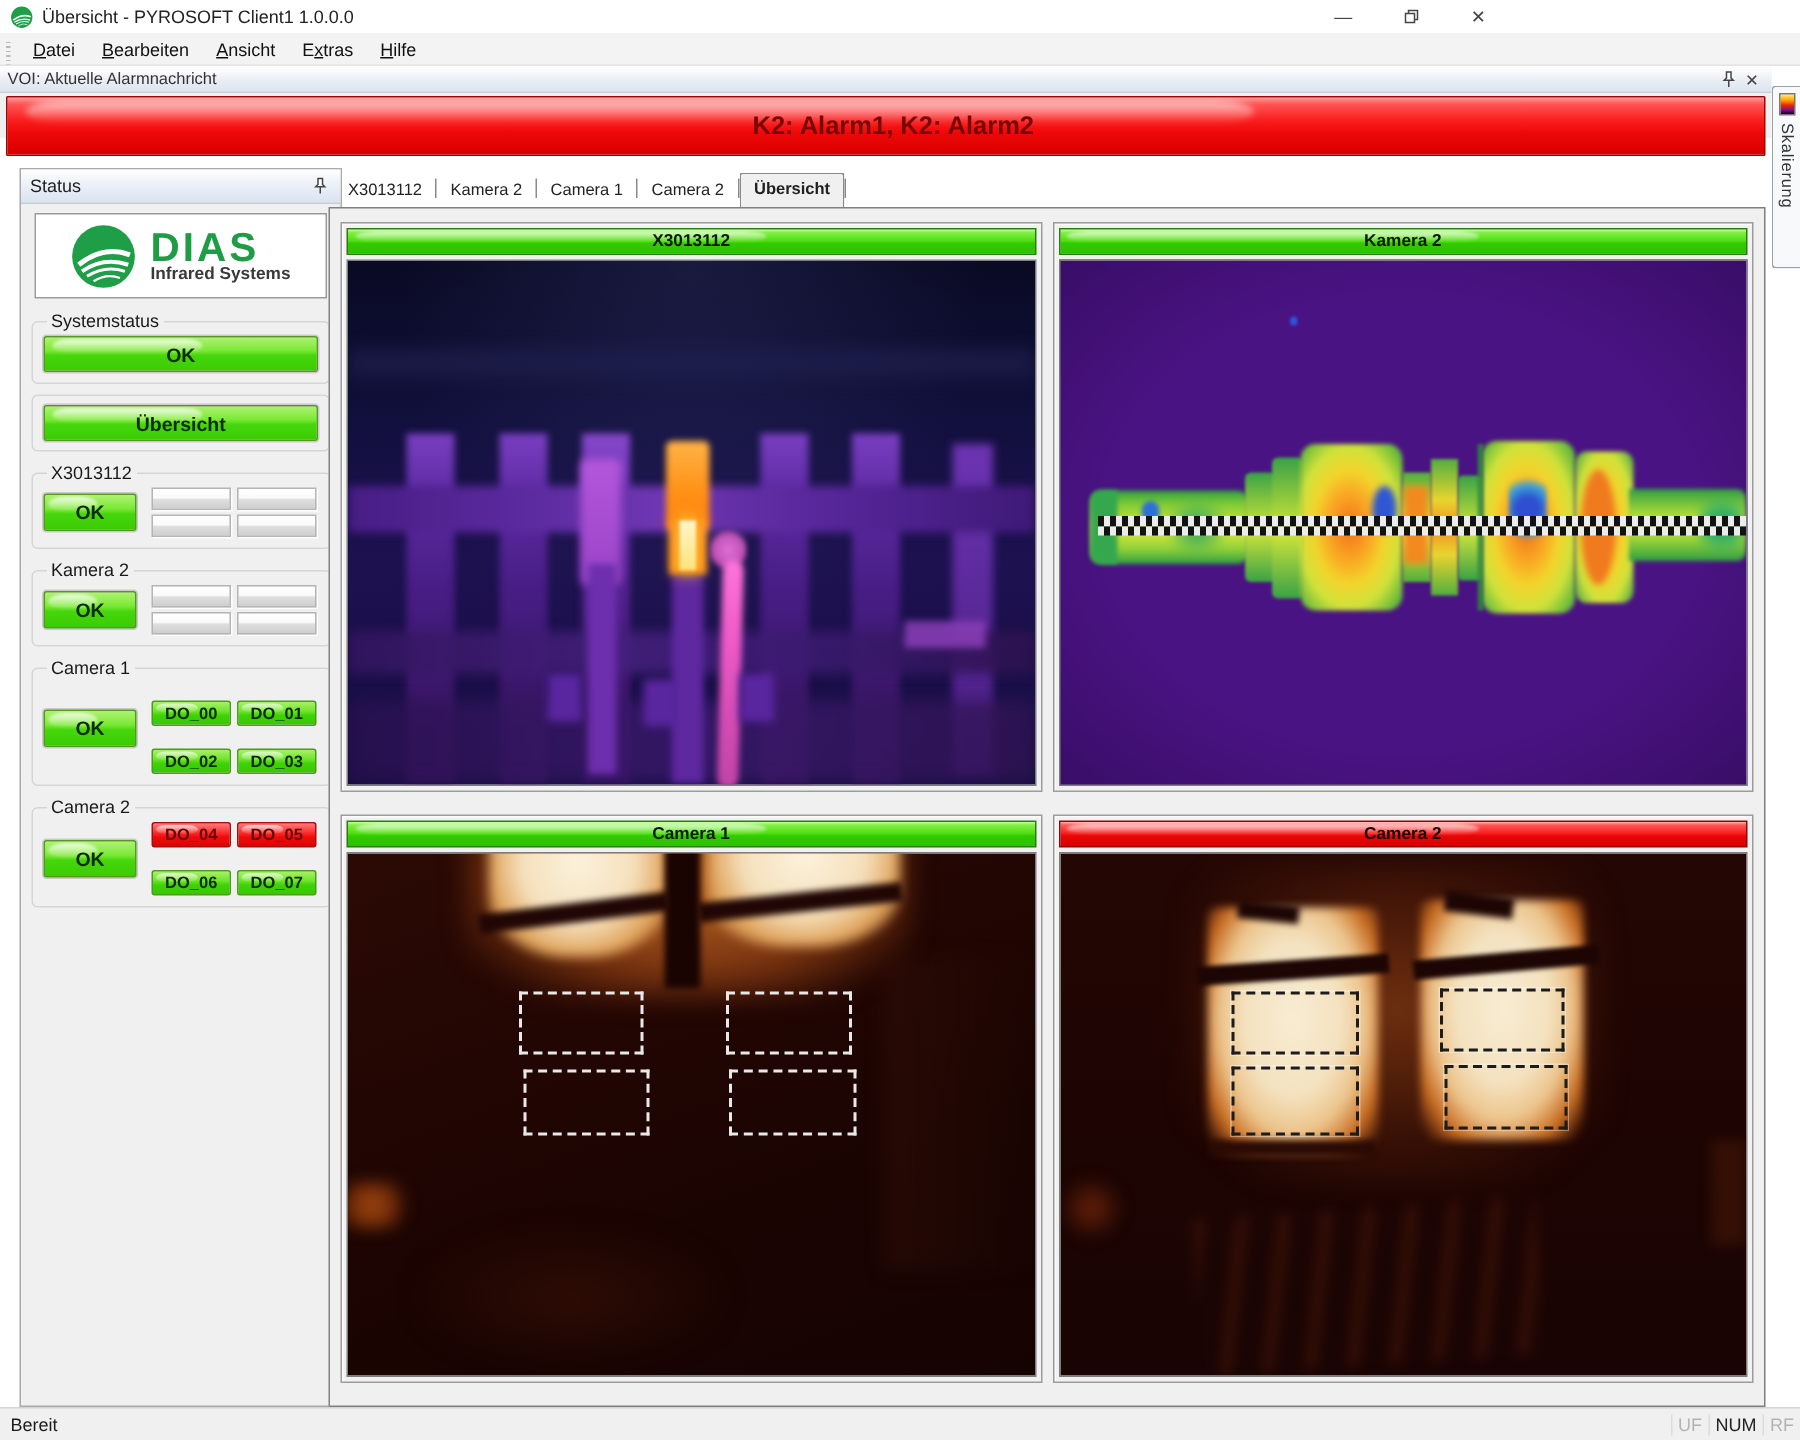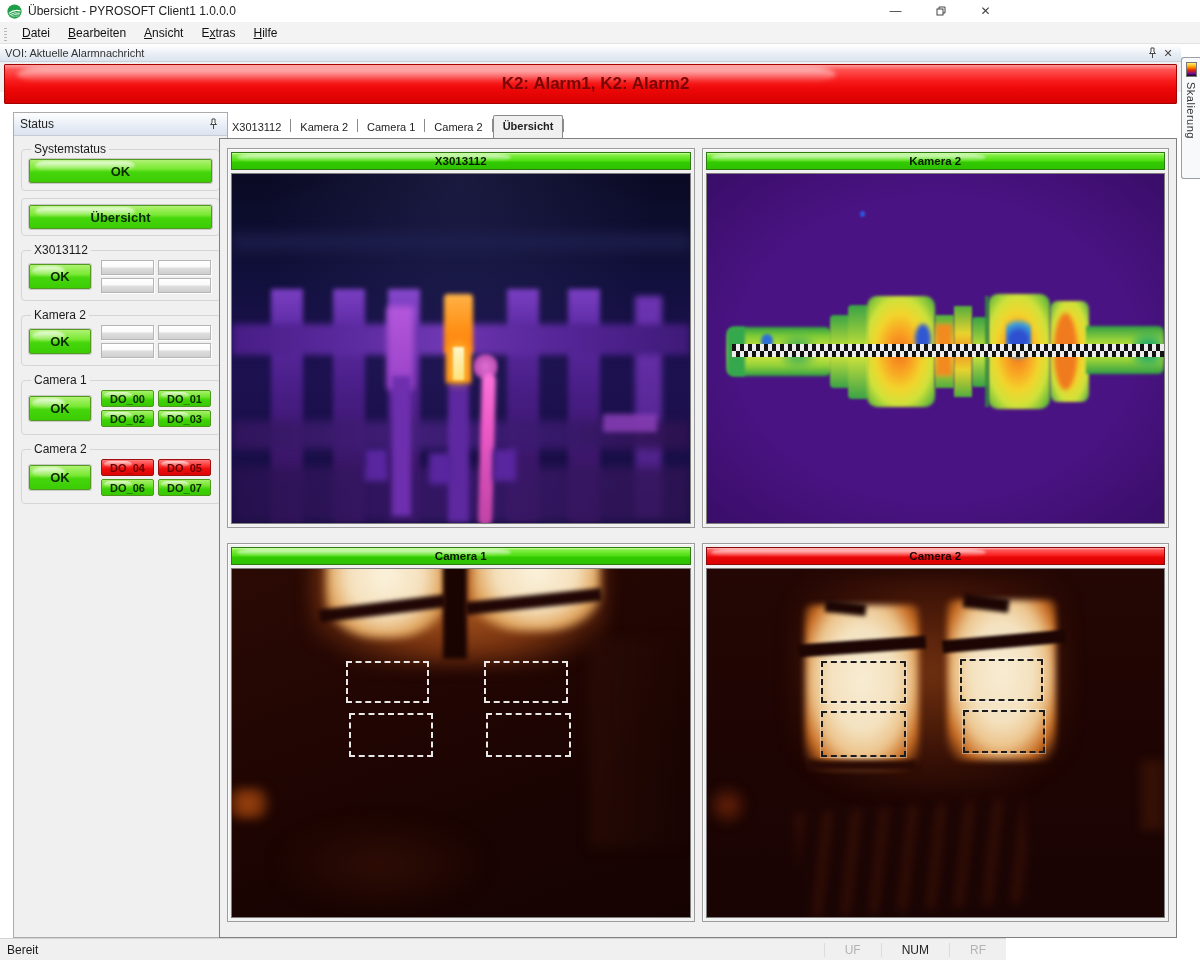--- a/index.html
+++ b/index.html
@@ -80,21 +80,21 @@
   .dgrid { display:grid; grid-template-columns:53px 53px; gap:3px 4px; margin-left:auto; margin-right:2px; }
   .ebox { width:53px; height:15px; border:1px solid #b5b5b5;
     background:linear-gradient(180deg,#ffffff 0%,#fafafa 45%,#dedede 55%,#cfcfcf 100%);
     box-shadow:1px 1px 0 rgba(255,255,255,.9); }
   .dbtn { position:relative; width:53px; height:17px; display:flex; align-items:center; justify-content:center;
     font-size:11px; font-weight:bold; border-radius:2px; overflow:hidden; }
   .dbtn::before { content:''; position:absolute; left:4%; top:1px; width:55%; height:40%;
     background:linear-gradient(180deg,rgba(255,255,255,.7),rgba(255,255,255,.05)); border-radius:12px/5px; }
   .dbtn span { position:relative; }
   .d-ok { color:#0a2a00; border:1px solid #4d9a1c;
-    background:linear-gradient(180deg,#a8f06a 0%,#6fe52c 40%,#3fd206 60%,#38c802 100%); }
+    background:linear-gradient(180deg,#a8f06a 0%,#6fe52c 40%,#3fd206 60%,#38c802 100%);margin-top:12px; }
   .d-alarm { color:#6a0000; border:1px solid #a01010;
     background:linear-gradient(180deg,#ff7a7a 0%,#fa3030 40%,#ee0c0c 60%,#dd0404 100%);justify-content:center; }
 
   
   .main { position:absolute; left:219px; top:112px; width:958px; height:826px; }
   .tabbar { height:26px; display:flex; align-items:flex-end; padding-left:4px; }
   .tab { font-size:11px; color:#222; padding:4px 9px 5px 9px; position:relative; }
   .tabsep { width:1px; height:13px; background:#8a8a8a; margin-bottom:6px; }
   .tab.t-true { font-weight:bold; background:#f0f0f0; border:1px solid #8a8a8a; border-bottom:none;
     top:1px; padding-bottom:7px; border-radius:2px 2px 0 0; }
@@ -124,24 +124,24 @@
   
   .img-bus { background:
       radial-gradient(ellipse at 50% 0%, rgba(45,45,95,.45), rgba(0,0,0,0) 60%),
       linear-gradient(180deg,#0a0a24 0%,#0e0e33 20%,#12103e 32%,#191049 45%,#1d1150 58%,#1a0f4a 75%,#150d40 100%); }
   .img-crank { background:
       radial-gradient(ellipse at 50% 50%, rgba(0,0,0,0) 60%, rgba(18,0,40,.3) 100%), #4a1383; }
   .img-room1 { background:linear-gradient(160deg,#2b0a04 0%,#220603 35%,#1a0402 65%,#150302 100%); }
   .img-room2 { background:linear-gradient(180deg,#240704 0%,#1e0503 45%,#190403 100%); }
 
   
-  .statusbar { position:absolute; left:0; top:938px; width:1006px; height:22px; background:#f0f0f0;
+  .statusbar { position:absolute; left:0; top:938px; width:1200px; height:22px; background:#f0f0f0;
     border-top:1px solid #d4d4d4; display:flex; align-items:center; font-size:12px; }
   .sbmsg { padding-left:7px; color:#1a1a1a; flex:1; }
-  .sbind { padding:0 20px; border-left:1px solid #dcdcdc; }
+  .sbind { padding:0 4px; border-left:1px solid #dcdcdc; }
   .i-false { color:#b3b3b3; }
   .i-true { color:#222; }
 
   svg { display:block; }
 </style>
 </head>
 <body>
 
 <div class="titlebar">
   <svg class="appicon" viewBox="0 0 40 40">
@@ -198,20 +198,33 @@
   <div class="sbhead">
     <span class="stitle">Status</span>
     <div class="dockicon">
       <svg width="11" height="12" viewBox="0 0 11 12" fill="none" stroke="#444">
         <path d="M4 1h3v4l1.5 1.5h-6L4 5z" fill="#fff"></path>
           <line x1="5.5" y1="6.5" x2="5.5" y2="11"></line>
       </svg>
     </div>
   </div>
   <div class="sbbody">
+    <div class="logobox">
+      <svg width="44" height="44" viewBox="0 0 40 40">
+        <circle cx="20" cy="20" r="19" fill="#1e9e46"></circle>
+        <path d="M5 25 Q20 13 36 19" stroke="#fff" stroke-width="3" fill="none"></path>
+        <path d="M7 29 Q20 20 35 25" stroke="#fff" stroke-width="2.4" fill="none"></path>
+        <path d="M10 32 Q21 25 33 29" stroke="#fff" stroke-width="1.8" fill="none"></path>
+        <path d="M14 35 Q22 30 30 33" stroke="#fff" stroke-width="1.3" fill="none"></path>
+      </svg>
+      <div class="logotxt">
+        <div class="brand">DIAS</div>
+        <div class="sub">Infrared Systems</div>
+      </div>
+    </div>
 
     <fieldset class="grp">
       <legend>Systemstatus</legend>
       <div class="gbtn btn-big">
         <span>OK</span>
       </div>
     </fieldset>
 
     <div class="plainbox">
       <div class="gbtn btn-big">

